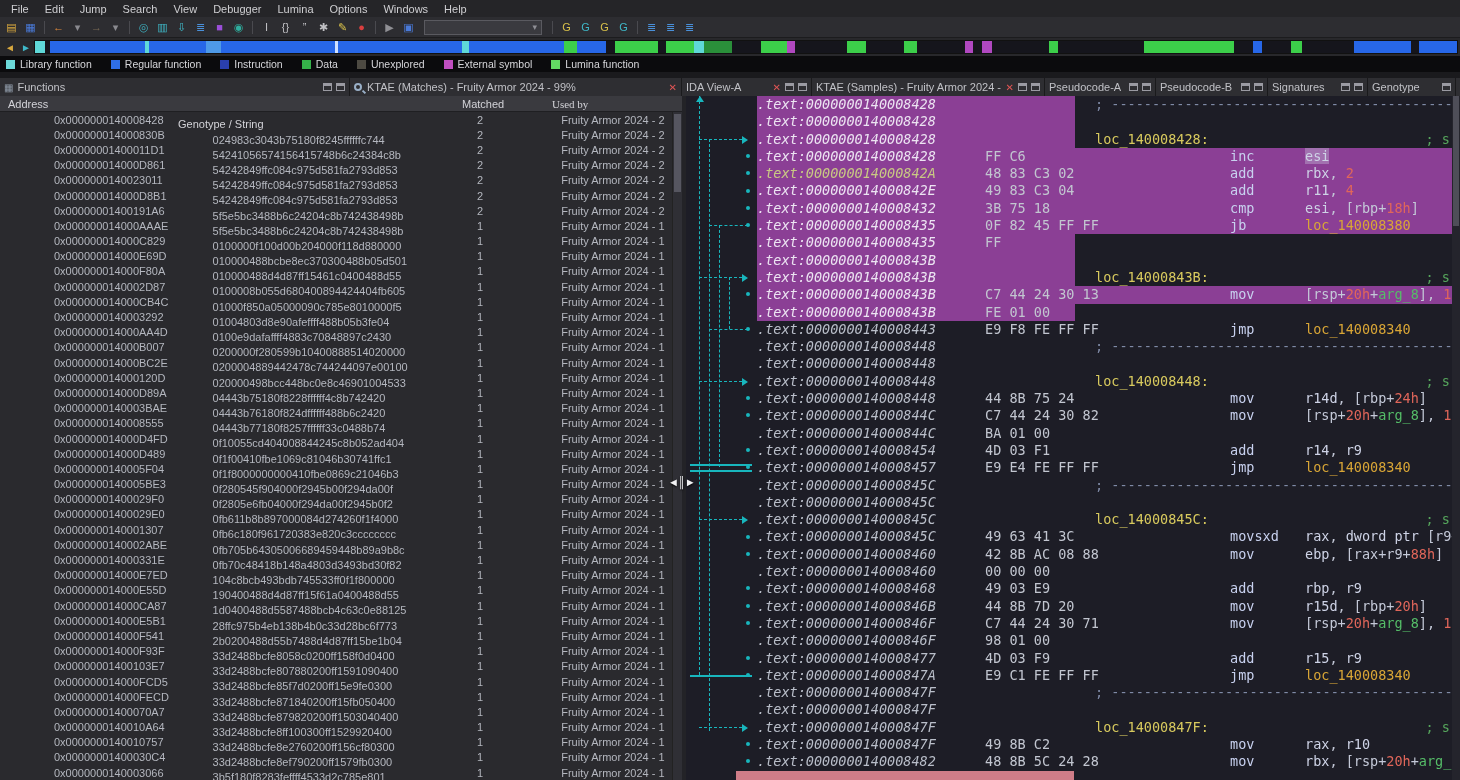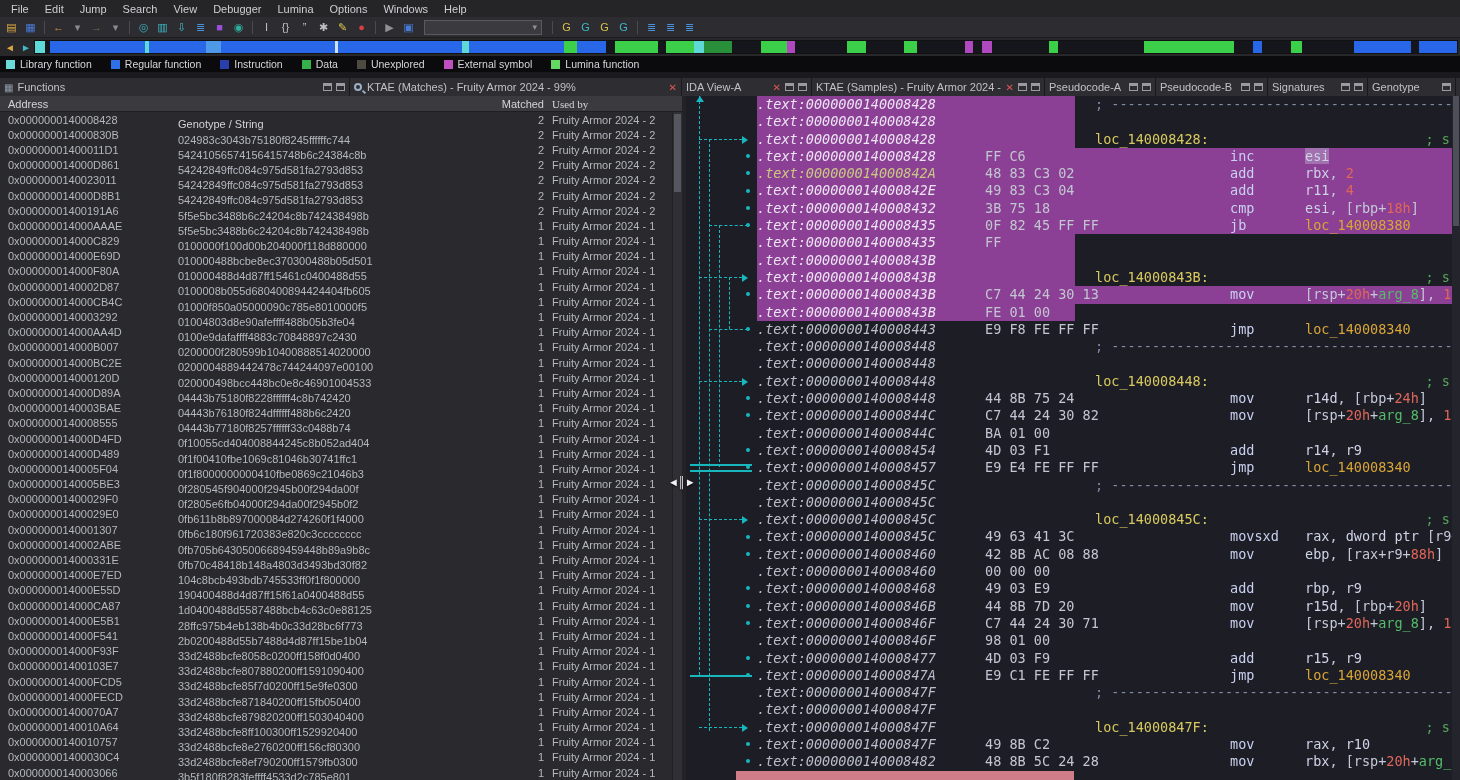--- a/index.html
+++ b/index.html
@@ -44,22 +44,22 @@
   .searchico { width:8px; height:8px; border:2px solid #9ab0c8; border-radius:50%;
     position:relative; margin-right:5px; flex:none; }
   .searchico::after { content:""; position:absolute; left:6px; top:6px; width:4px; height:2px;
     background:#9ab0c8; transform:rotate(45deg); }
   
   .content { display:flex; height:684px; position:relative; }
   .leftpanel { width:682px; background:#2a2a2e; position:relative; overflow:hidden; }
   .thead { height:16px; background:#3a3a3f; display:flex; color:#d3d3d8;
     border-bottom:1px solid #1f1f22; align-items:center; }
   .th, .td { padding-left:8px; white-space:nowrap; overflow:hidden; }
-  .c0 { width:170px; } .c1 { width:284px;margin-top:40px; } .c2 { width:90px;text-align:right; } .c3 { width:138px; }
-  .trow { height:15.2px; display:flex; align-items:center; font-size:11px; color:#b4b7bf; }
+  .c0 { width:170px; } .c1 { width:284px;margin-top:40px; } .c2 { width:90px; } .c3 { width:138px; }
+  .trow { height:15.2px; display:flex; align-items:center; font-size:11px; color:#b4b7bf;padding-left:46px; }
   .vscroll { position:absolute; right:0; top:16px; bottom:0; width:10px; background:#2f2f35;
     border-left:1px solid #222; }
   .vthumb { position:absolute; top:2px; left:1px; width:7px; height:78px; background:#565660; }
   .splitter { width:4px; background:#232327; cursor:col-resize; }
   
   .rightpanel { flex:1; position:relative; background:#1d1d26; overflow:hidden; }
   .gutter { position:absolute; left:0; top:0; width:71px; height:100%; }
   .dlines { position:absolute; left:71px; top:0; right:8px; height:100%;
     font-family:"DejaVu Sans Mono", monospace; font-size:13.5px; white-space:pre; overflow:hidden; }
   .dline { height:17.3px; line-height:17.3px; position:relative; overflow:hidden; }

